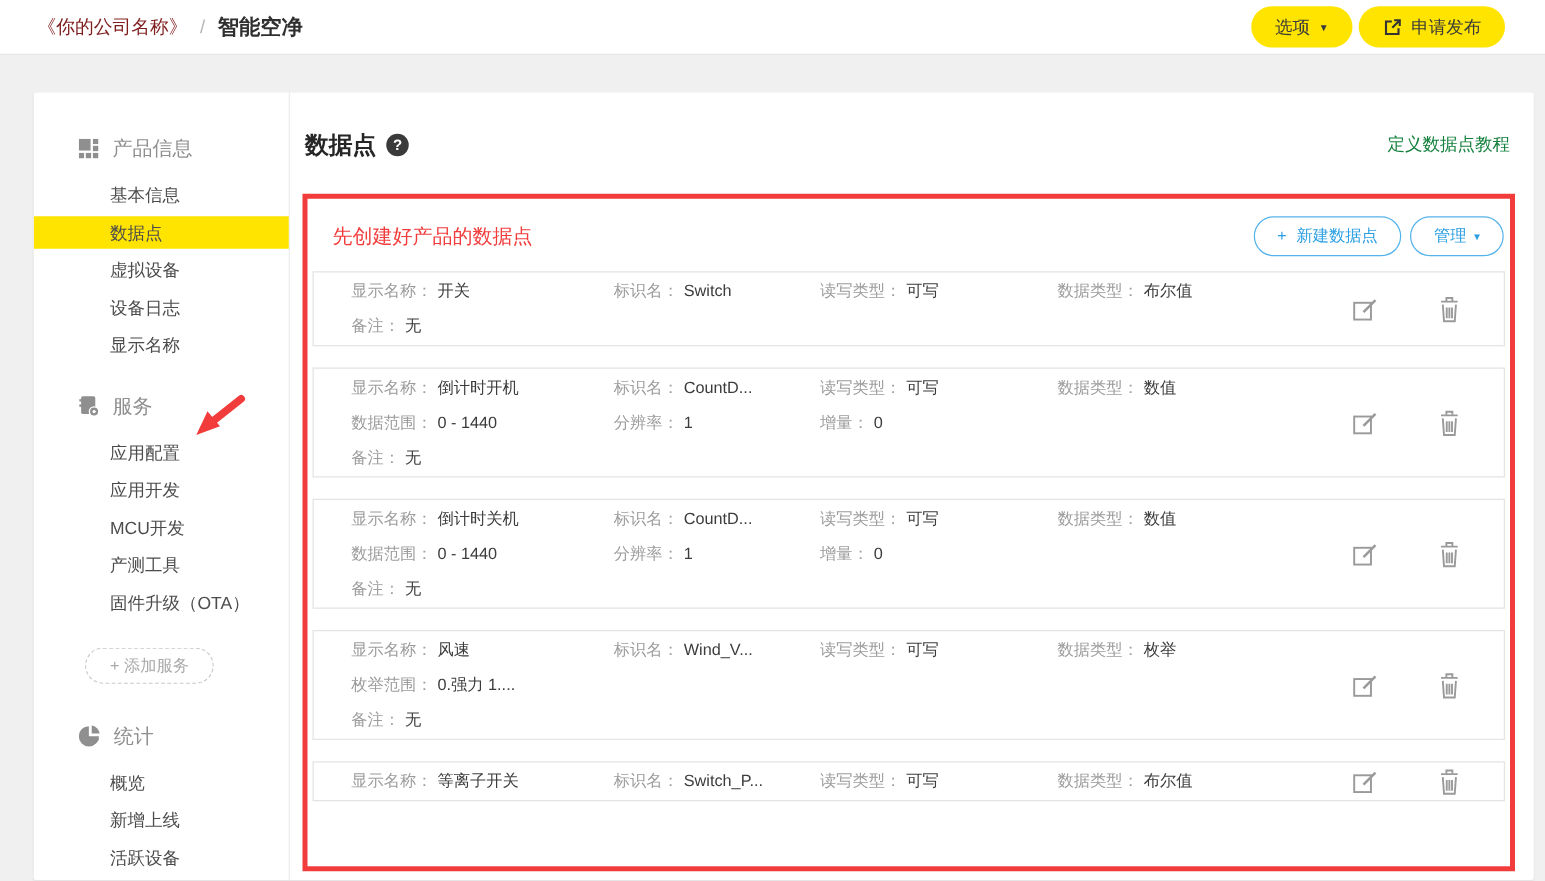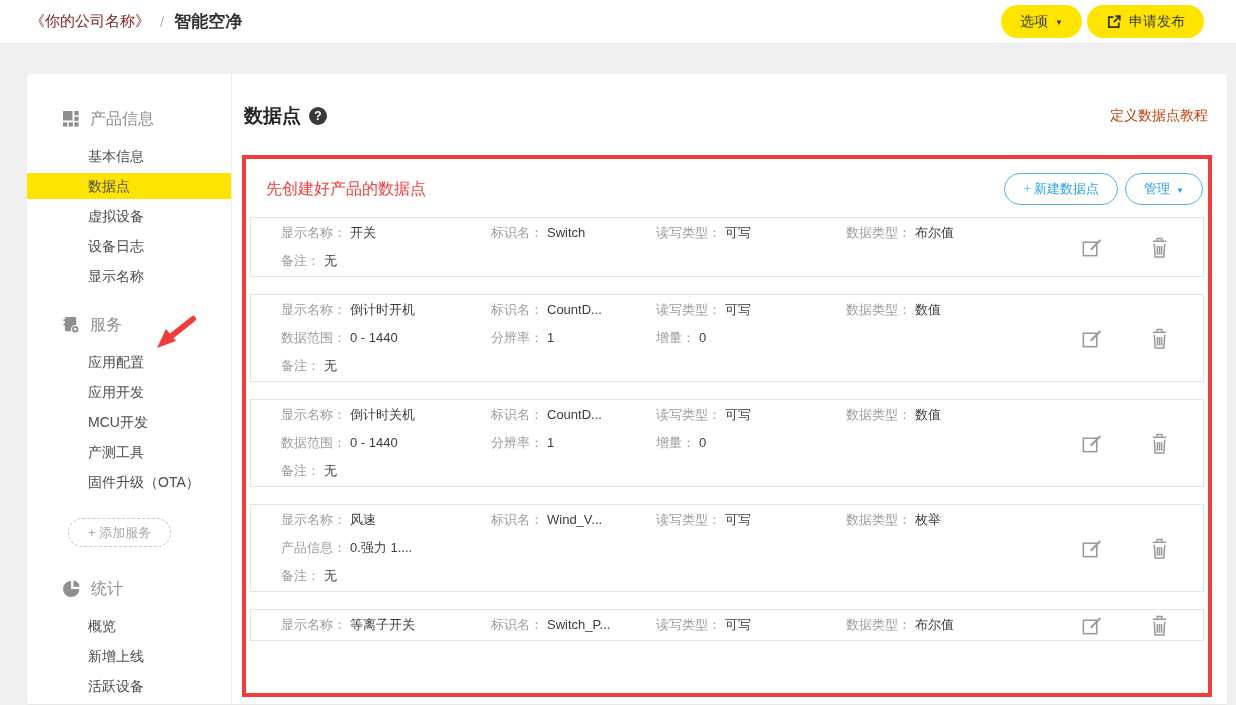--- a/index.html
+++ b/index.html
@@ -35,30 +35,30 @@
     height:29px; padding:0 19px; color:#a9a9a9; font-size:13px; cursor:pointer; font-family:inherit; }
   .red-arrow { position:absolute; left:122px; top:241px; pointer-events:none; }
 
   
   .content { position:relative; flex:1; }
   .content-header { display:flex; align-items:center; margin:27px 19px 0 12px; height:30px; }
   .page-title { font-size:19px; color:#262626; font-weight:bold; }
   .help-badge { width:18px; height:18px; border-radius:50%; background:#3a3a3a; color:#fff;
     font-size:12px; font-weight:bold; display:inline-flex; align-items:center; justify-content:center;
     margin-left:8px; cursor:pointer; }
-  .tutorial-link { margin-left:auto; color:#c2410c; font-size:14px; text-decoration:none; cursor:pointer; }
+  .tutorial-link { margin-left:auto; color:#15803d; font-size:14px; text-decoration:none; cursor:pointer; }
 
   .panel { position:absolute; top:81px; left:10px; width:970px; }
   .red-box { position:absolute; left:0; top:0; width:970px; height:542px;
     border:4px solid #f23c3c; pointer-events:none; z-index:6; }
   .panel-header { height:58px; display:flex; align-items:center; padding:10px 9px 0 24px; }
   .annotation { color:#f23c3c; font-size:16px; }
   .panel-buttons { margin-left:auto; display:flex; gap:7px; }
   .btn-blue { height:32px; border-radius:16px; border:1px solid #55b3ea; background:#fff; color:#2b9fe3;
-    font-size:13px; padding:0 18px; display:flex; align-items:center; gap:6px; cursor:pointer; font-family:Liberation Serif, serif; }
+    font-size:13px; padding:0 18px; display:flex; align-items:center; gap:6px; cursor:pointer; font-family:Liberation Mono, monospace; }
   .caret-blue { font-size:8px; color:#2b9fe3; position:relative; top:1px; }
 
   .dp-list { margin-top:4px; padding:0 8px; display:flex; flex-direction:column; gap:17px; }
   .dp-row { background:#fff; border:1px solid #e4e4e4; display:flex; padding:1px 0; }
   .dp-fields { flex:1; }
   .dp-line { display:flex; padding-left:30px; height:28px; line-height:28px; font-size:13px; white-space:nowrap; }
   .dp-field:nth-child(1){ width:210px; } .dp-field:nth-child(2){ width:165px; }
   .dp-field:nth-child(3){ width:190px; } .dp-field:nth-child(4){ flex:1; }
   .dp-lbl { color:#9c9c9c; } .dp-val { color:#3c3c3c; margin-left:4px; }
   .dp-actions { width:150px; flex:none; display:flex; align-items:center; gap:46px; padding-right:33px;
@@ -287,21 +287,21 @@
           </div>
           <div class="dp-row">
             <div class="dp-fields">
               <div class="dp-line">
                 <span class="dp-field"><span class="dp-lbl">显示名称：</span><span class="dp-val">风速</span></span>
                 <span class="dp-field"><span class="dp-lbl">标识名：</span><span class="dp-val">Wind_V...</span></span>
                 <span class="dp-field"><span class="dp-lbl">读写类型：</span><span class="dp-val">可写</span></span>
                 <span class="dp-field"><span class="dp-lbl">数据类型：</span><span class="dp-val">枚举</span></span>
               </div>
               <div class="dp-line">
-                <span class="dp-field"><span class="dp-lbl">产品信息：</span><span class="dp-val">0.强力 1....</span></span>
+                <span class="dp-field"><span class="dp-lbl">枚举范围：</span><span class="dp-val">0.强力 1....</span></span>
               </div>
               <div class="dp-line">
                 <span class="dp-field"><span class="dp-lbl">备注：</span><span class="dp-val">无</span></span>
               </div>
             </div>
             <div class="dp-actions">
               <span class="icon-btn">
                 <svg width="23" height="23" viewBox="0 0 24 24" fill="none" stroke="#9a9a9a" stroke-width="1.6">
                   <rect x="3.5" y="6.5" width="14" height="14"></rect>
                   <path d="M10.5 13.5 L20.5 3.5 L22 5 L12 15 Z" fill="#9a9a9a" stroke="none"></path>

